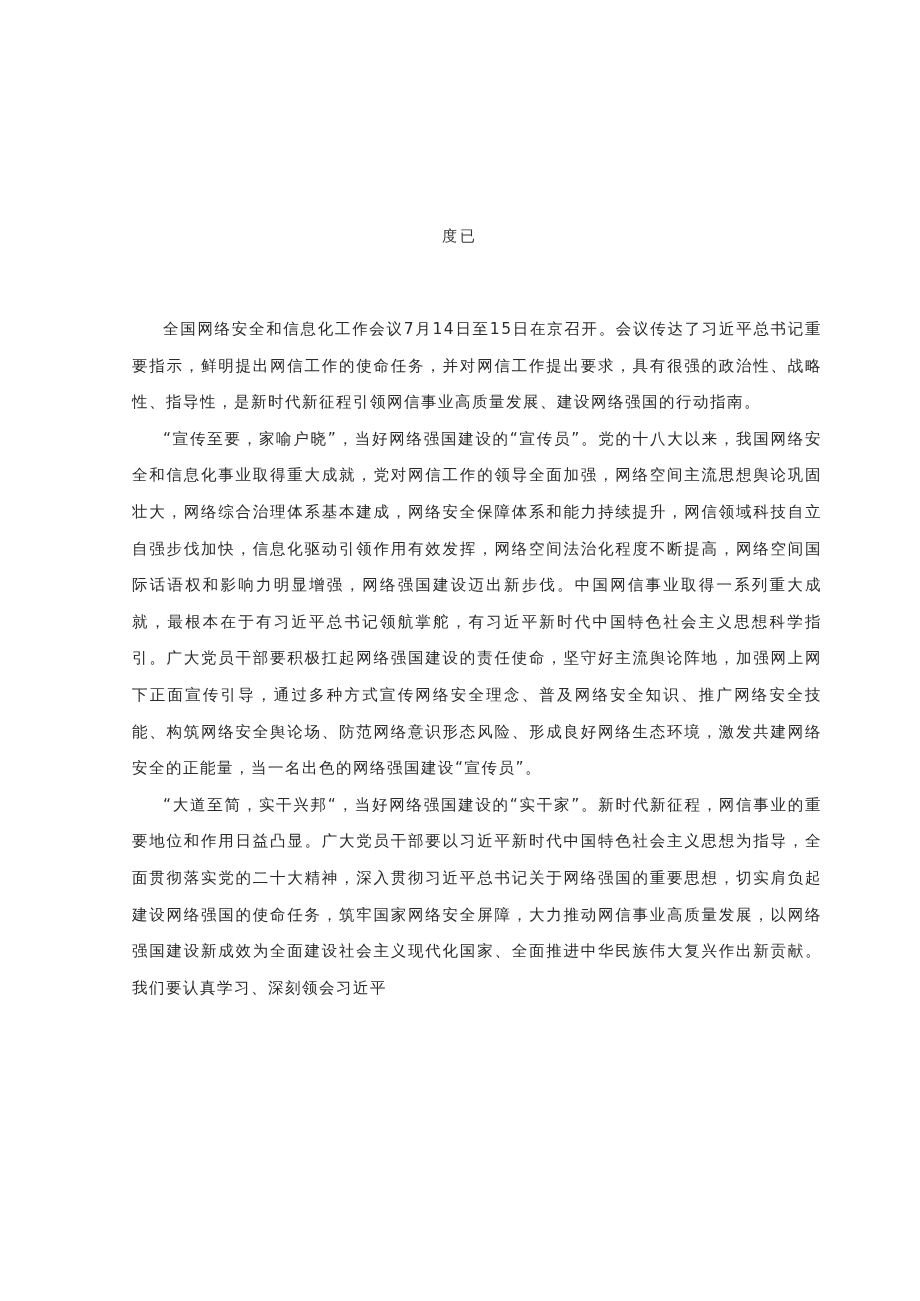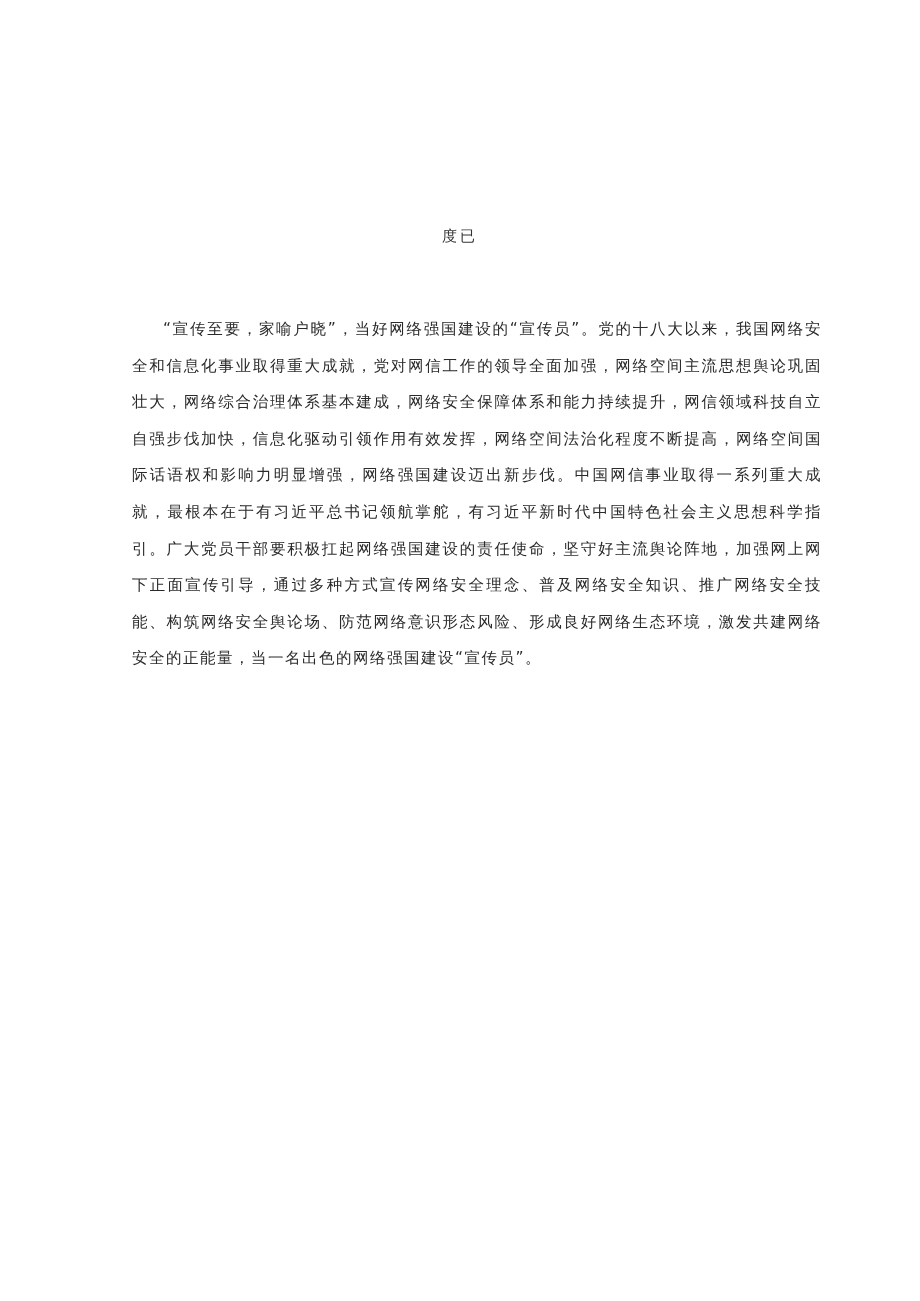--- a/index.html
+++ b/index.html
@@ -48,15 +48,17 @@
       letter-spacing: 1.5px;
       color: #2a2a2a;
     }
   </style>
 </head>
 <body>
 
 <div class="page">
   <div class="doc-title">度已</div>
   <div class="doc-body">
+    <p class="para">全国网络安全和信息化工作会议7月14日至15日在京召开。会议传达了习近平总书记重要指示，鲜明提出网信工作的使命任务，并对网信工作提出要求，具有很强的政治性、战略性、指导性，是新时代新征程引领网信事业高质量发展、建设网络强国的行动指南。</p>
     <p class="para">“宣传至要，家喻户晓”，当好网络强国建设的“宣传员”。党的十八大以来，我国网络安全和信息化事业取得重大成就，党对网信工作的领导全面加强，网络空间主流思想舆论巩固壮大，网络综合治理体系基本建成，网络安全保障体系和能力持续提升，网信领域科技自立自强步伐加快，信息化驱动引领作用有效发挥，网络空间法治化程度不断提高，网络空间国际话语权和影响力明显增强，网络强国建设迈出新步伐。中国网信事业取得一系列重大成就，最根本在于有习近平总书记领航掌舵，有习近平新时代中国特色社会主义思想科学指引。广大党员干部要积极扛起网络强国建设的责任使命，坚守好主流舆论阵地，加强网上网下正面宣传引导，通过多种方式宣传网络安全理念、普及网络安全知识、推广网络安全技能、构筑网络安全舆论场、防范网络意识形态风险、形成良好网络生态环境，激发共建网络安全的正能量，当一名出色的网络强国建设“宣传员”。</p>
+    <p class="para">“大道至简，实干兴邦“，当好网络强国建设的“实干家”。新时代新征程，网信事业的重要地位和作用日益凸显。广大党员干部要以习近平新时代中国特色社会主义思想为指导，全面贯彻落实党的二十大精神，深入贯彻习近平总书记关于网络强国的重要思想，切实肩负起建设网络强国的使命任务，筑牢国家网络安全屏障，大力推动网信事业高质量发展，以网络强国建设新成效为全面建设社会主义现代化国家、全面推进中华民族伟大复兴作出新贡献。我们要认真学习、深刻领会习近平</p>
   </div>
 </div>
 
 </body></html>

